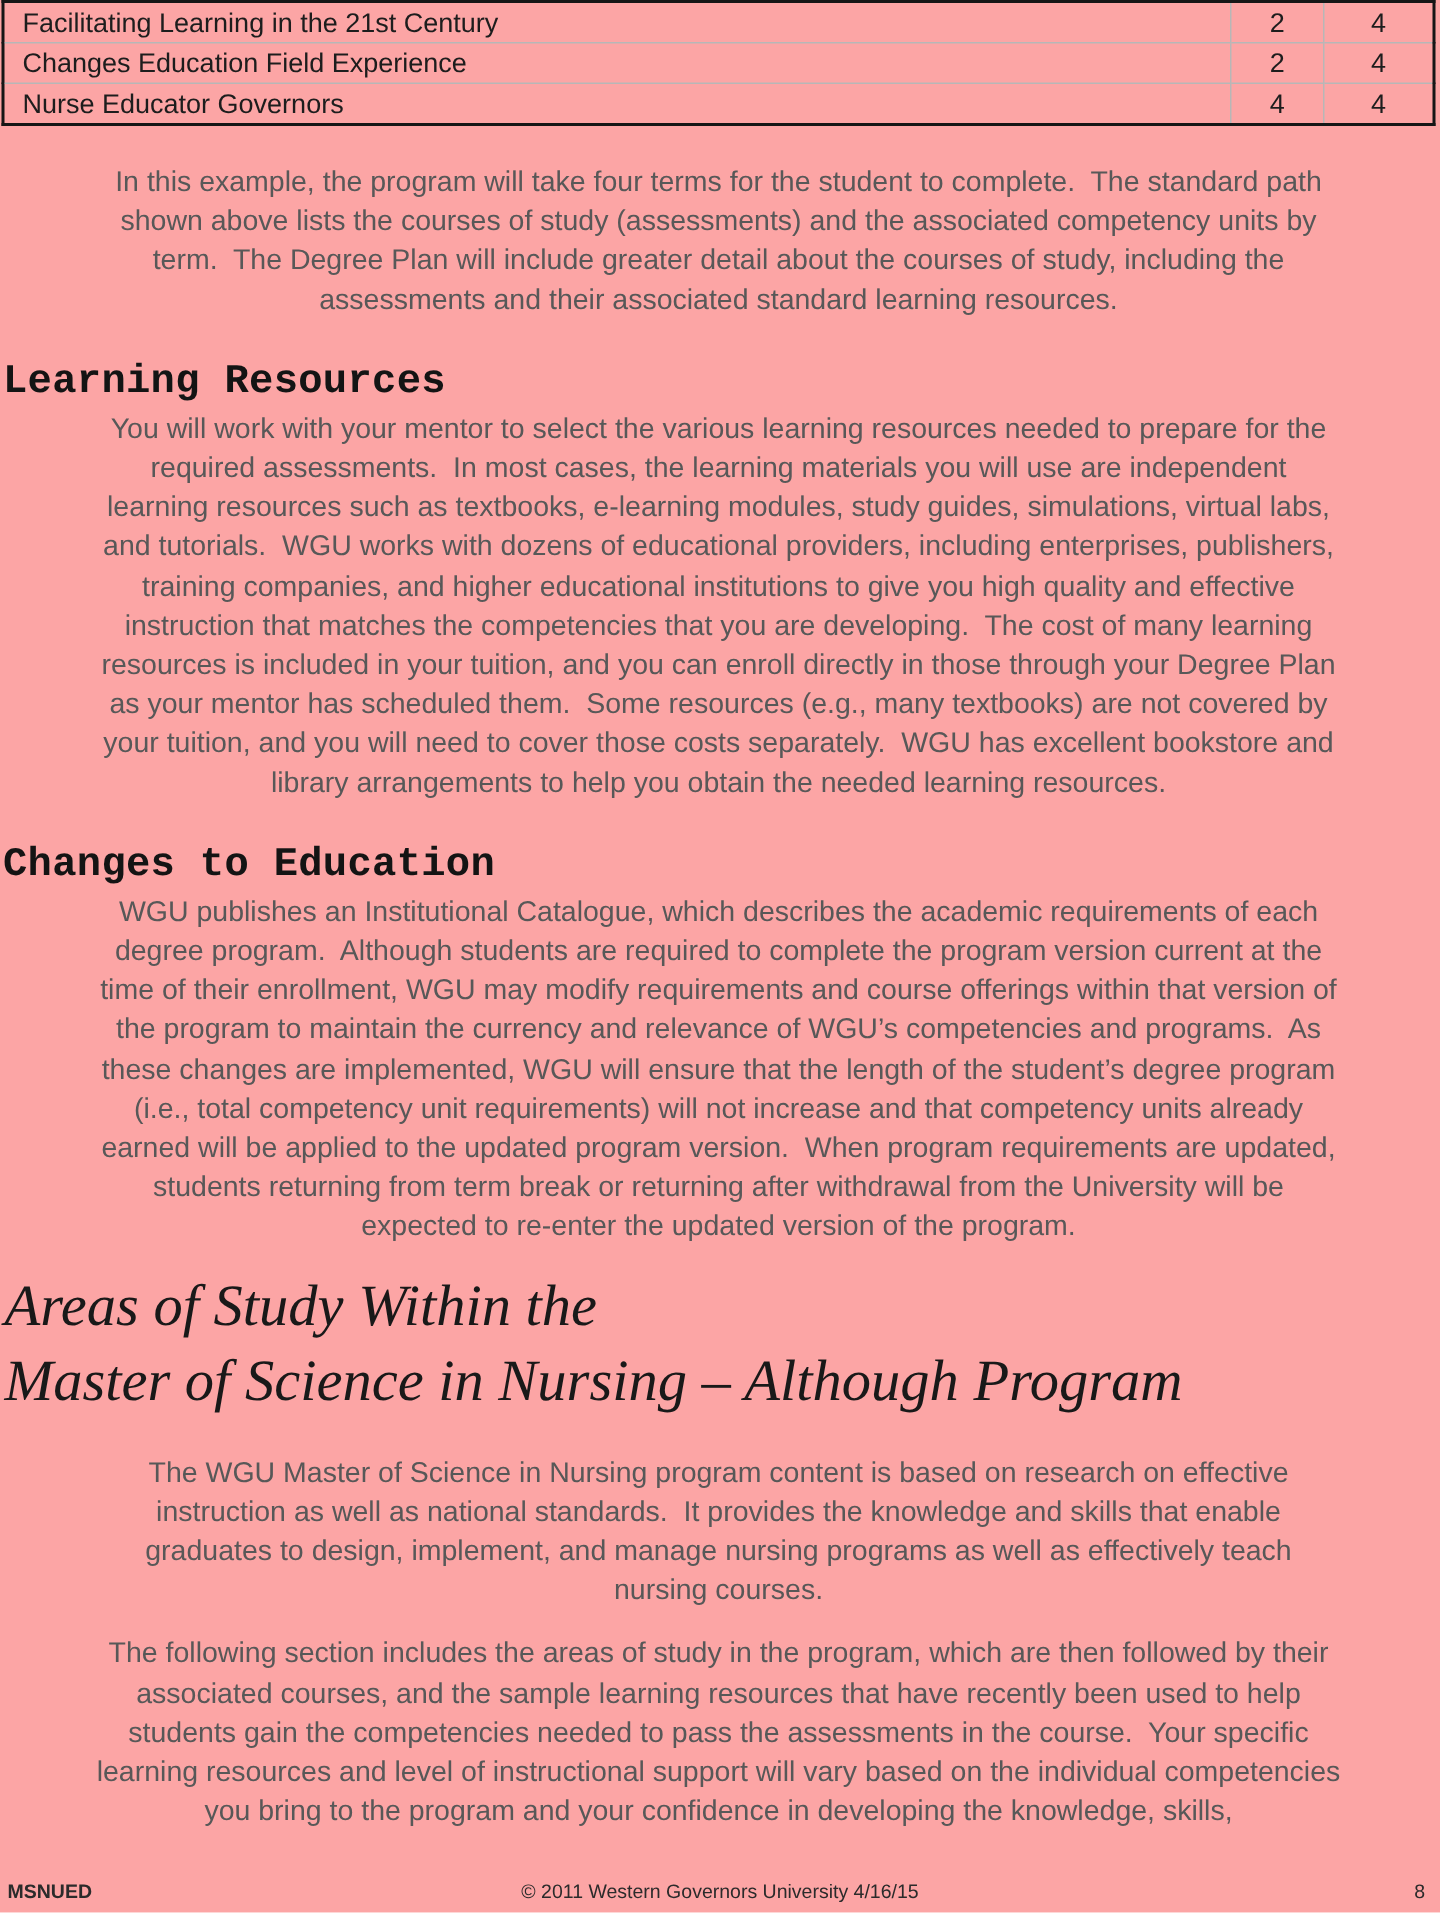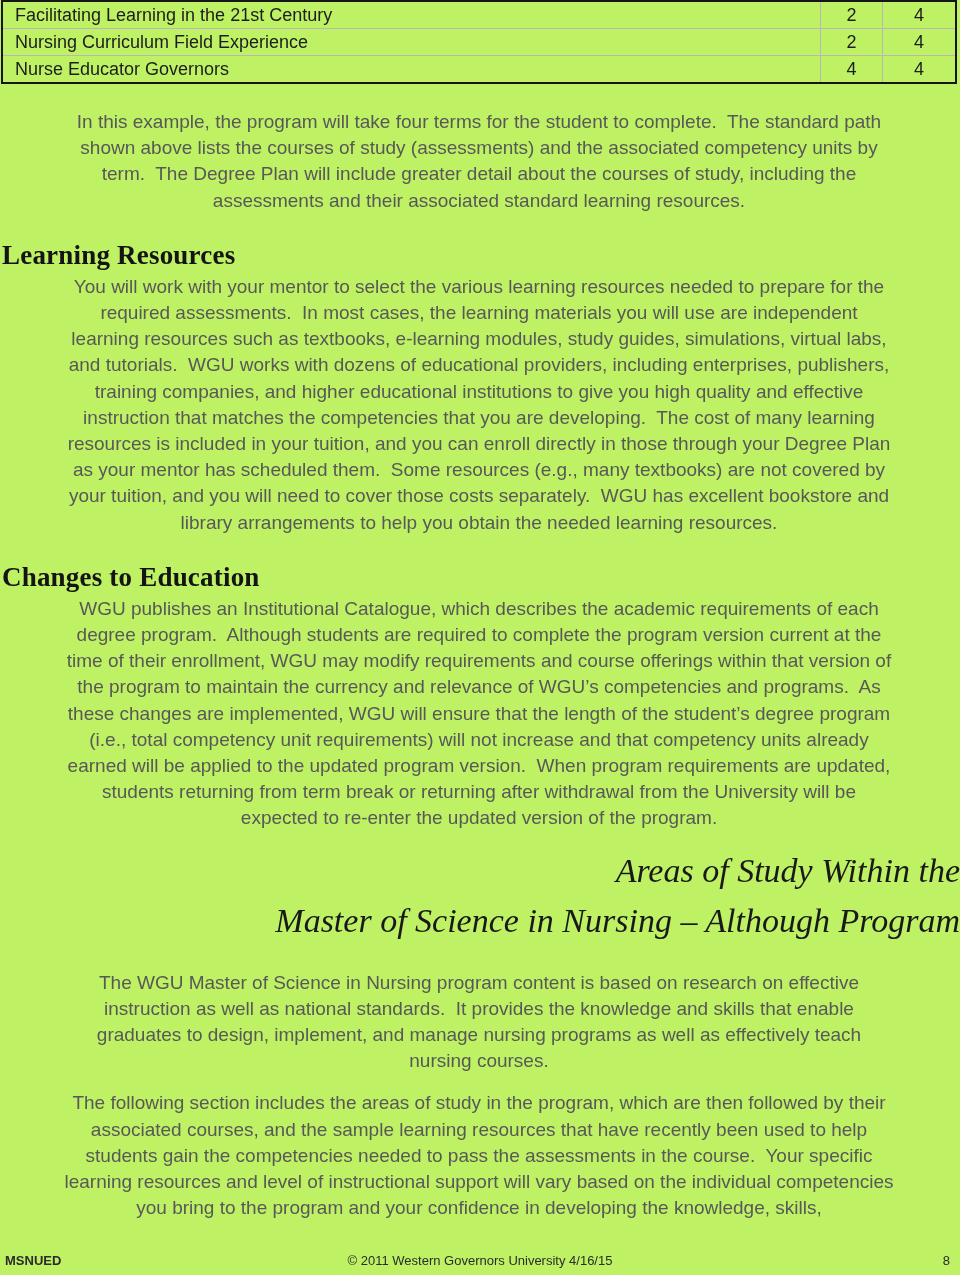--- a/index.html
+++ b/index.html
@@ -1,19 +1,19 @@
 <!DOCTYPE html>
 <html><head>
 <meta charset="utf-8">
 <style>
   html,body{margin:0;padding:0;background:#ffffff;}
   .page{
     position:relative;
     width:960px;height:1275px;
-    background:#bef264;
+    background:#fca5a5;
     overflow:hidden;
     font-family:"Liberation Sans","DejaVu Sans",sans-serif;
   }
   
   .course-table{
     border-collapse:collapse;
     table-layout:fixed;
     width:956px;
     margin-left:1px;
     border:2px solid #161616;
@@ -38,38 +38,37 @@
     color:#585858;
     white-space:pre-wrap;
     text-align:center;
   }
   .p-intro{margin-top:25px;}
   .p-after-h{margin-top:3px;}
   .p-areas-1{margin-top:24px;}
   .p-areas-2{margin-top:16px;}
   
   .section-heading{
-    font-family:Liberation Serif, serif;
+    font-family:Liberation Mono, monospace;
     font-weight:700;
     font-size:27px;
     line-height:30px;
     color:#141414;
     margin:26px 0 4px 2px;
     letter-spacing:0.2px;
   }
   
   .big-heading{
     margin:14px 0 0 3px;
     font-family:"Liberation Serif","DejaVu Serif",serif;
     font-style:italic;
     font-weight:400;
-    font-size:34px;
+    font-size:39px;
     line-height:50px;
     color:#191919;
-    text-align:right;
   }
   .big-heading .bh-line{display:block;}
   
   .footer{
     position:absolute;
     left:0;right:0;bottom:5px;
     height:17px;
     font-size:13px;
     color:#2b2b2b;
   }
@@ -88,21 +87,21 @@
         <col style="width:62px">
         <col style="width:73px">
     </colgroup>
     <tbody>
       <tr>
         <td class="c-name">Facilitating Learning in the 21st Century</td>
         <td class="c-num">2</td>
         <td class="c-num">4</td>
       </tr>
       <tr>
-        <td class="c-name">Nursing Curriculum Field Experience</td>
+        <td class="c-name">Changes Education Field Experience</td>
         <td class="c-num">2</td>
         <td class="c-num">4</td>
       </tr>
       <tr>
         <td class="c-name">Nurse Educator Governors</td>
         <td class="c-num">4</td>
         <td class="c-num">4</td>
       </tr>
     </tbody>
   </table>

